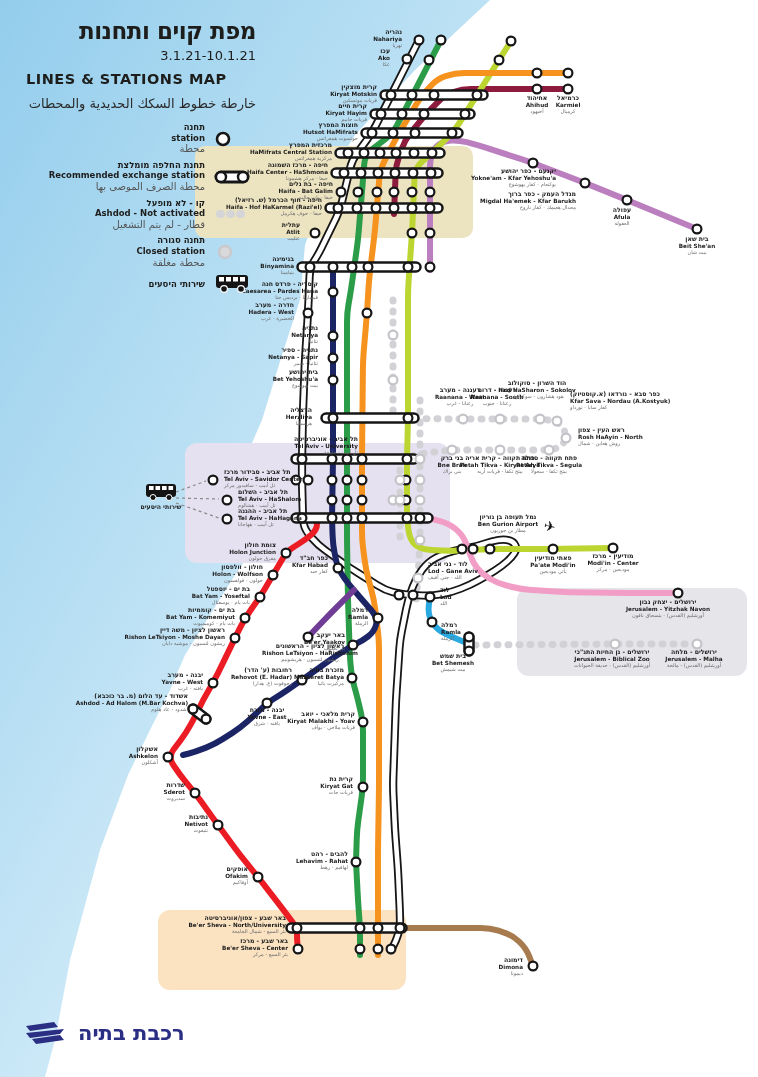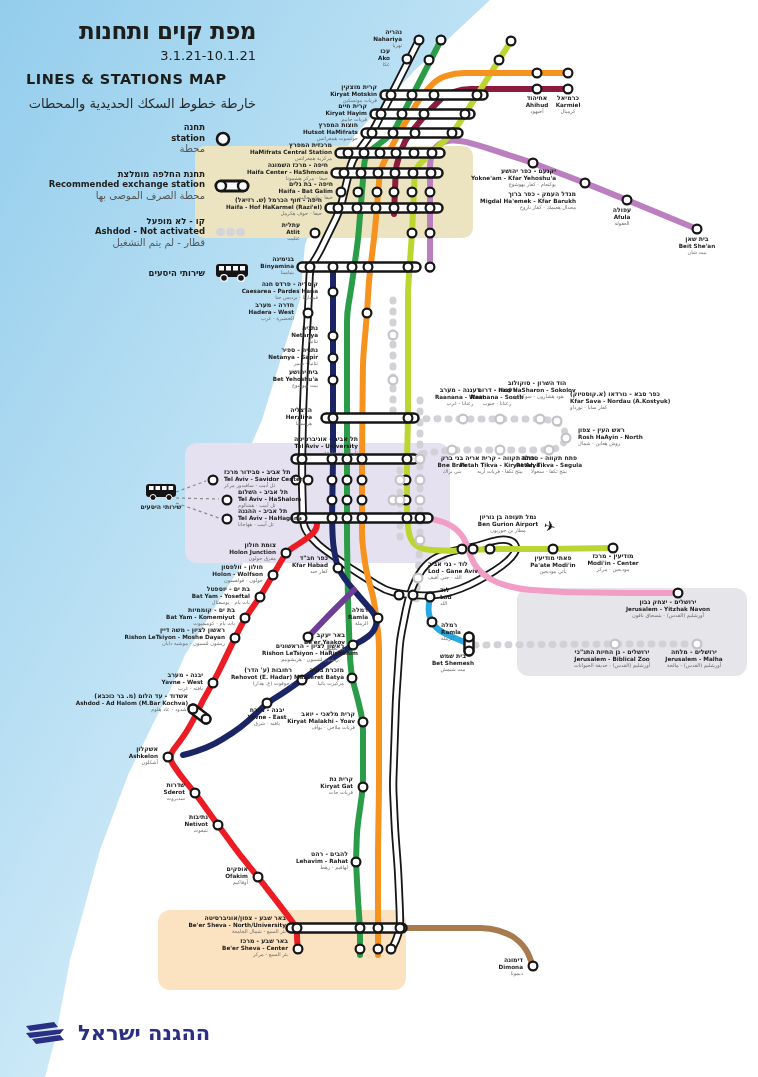--- a/index.html
+++ b/index.html
@@ -4,21 +4,21 @@
 <style>
   html,body{margin:0;padding:0;}
   body{width:758px;height:1077px;position:relative;font-family:"DejaVu Sans","Liberation Sans",sans-serif;background:#fff;overflow:hidden;}
   #map{position:absolute;left:0;top:0;}
   .overlay{position:absolute;}
   #titleblock{left:26px;top:18px;width:230px;text-align:right;color:#1d1d1b;}
   #titleblock .t-he{font-size:23px;font-weight:bold;letter-spacing:-0.5px;}
   #titleblock .t-dates{font-size:13px;font-weight:normal;margin-top:4px;}
   #titleblock .t-en{font-size:14.5px;font-weight:bold;margin-top:8px;letter-spacing:0.5px;text-align:left;}
   #titleblock .t-ar{font-size:13px;margin-top:9px;color:#2a2a2a;}
-  #legend{left:30px;top:122px;width:225px;display:flex;flex-direction:column;gap:13px;}
+  #legend{left:30px;top:122px;width:225px;display:flex;flex-direction:column;gap:4px;}
   .leg-row{display:flex;align-items:center;justify-content:flex-end;gap:8px;}
   .leg-text{text-align:right;line-height:1.25;}
   .leg-text .l-he{font-size:8.5px;font-weight:bold;color:#1d1d1b;}
   .leg-text .l-en{font-size:8.5px;font-weight:bold;color:#1d1d1b;}
   .leg-text .l-ar{font-size:10px;color:#555;}
   .leg-sym{width:42px;display:flex;justify-content:flex-start;align-items:center;flex:none;}
   #footer{left:24px;top:1018px;display:flex;align-items:center;gap:8px;}
   #footer .logo-text{font-size:21px;font-weight:bold;color:#2b2f84;}
   text{font-family:"DejaVu Sans","Liberation Sans",sans-serif;}
   .lh{font-size:6.2px;font-weight:bold;fill:#1c1c1c;}
@@ -641,20 +641,32 @@
         <div class="l-ar">قطار - لم يتم التشغيل</div>
       </div>
       <div class="leg-sym">
         <svg width="40" height="22" viewBox="0 0 40 22">
           <line x1="7" y1="11" x2="32" y2="11" stroke="#d5d5d8" stroke-width="8" stroke-linecap="round" stroke-dasharray="1 9"></line>
         </svg>
       </div>
     </div>
     <div class="leg-row">
       <div class="leg-text">
+        <div class="l-he">תחנה סגורה</div>
+        <div class="l-en">Closed station</div>
+        <div class="l-ar">محطة مغلقة</div>
+      </div>
+      <div class="leg-sym">
+        <svg width="40" height="22" viewBox="0 0 40 22">
+          <circle cx="12" cy="11" r="6" fill="#d9d9dc" stroke="#c9c9cc" stroke-width="2.4"></circle>
+        </svg>
+      </div>
+    </div>
+    <div class="leg-row">
+      <div class="leg-text">
         <div class="l-he">שירותי היסעים</div>
       </div>
       <div class="leg-sym">
         <svg width="40" height="22" viewBox="0 0 40 22">
           <g transform="translate(3,2)">
             <rect x="0" y="0" width="32" height="13" rx="3" fill="#141414"></rect>
             <rect x="3" y="2" width="5" height="4.5" fill="#fff"></rect>
             <rect x="10" y="2" width="5" height="4.5" fill="#fff"></rect>
             <rect x="17" y="2" width="5" height="4.5" fill="#fff"></rect>
             <rect x="24" y="2" width="5" height="4.5" fill="#fff"></rect>
@@ -667,14 +679,14 @@
   </div>
 
 <div class="overlay" id="footer">
   <svg width="46" height="30" viewBox="0 0 46 30">
     <g fill="#2b2f84">
       <path d="M2 8 L30 4 L34 9 L6 13 Z"></path>
       <path d="M6 14 L44 10 L40 15 L10 19 Z" transform="translate(-4,1)"></path>
       <path d="M2 22 L30 18 L34 23 L6 27 Z" transform="translate(6,-1)"></path>
     </g>
   </svg>
-  <span class="logo-text">ההגנה ישראל</span>
+  <span class="logo-text">רכבת בתיה</span>
 </div>
 
 </body></html>

